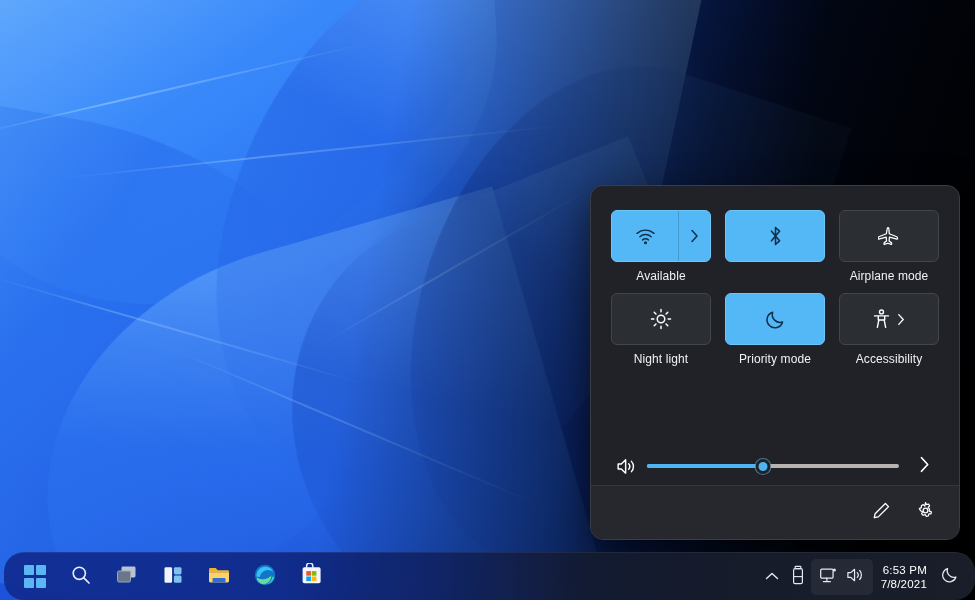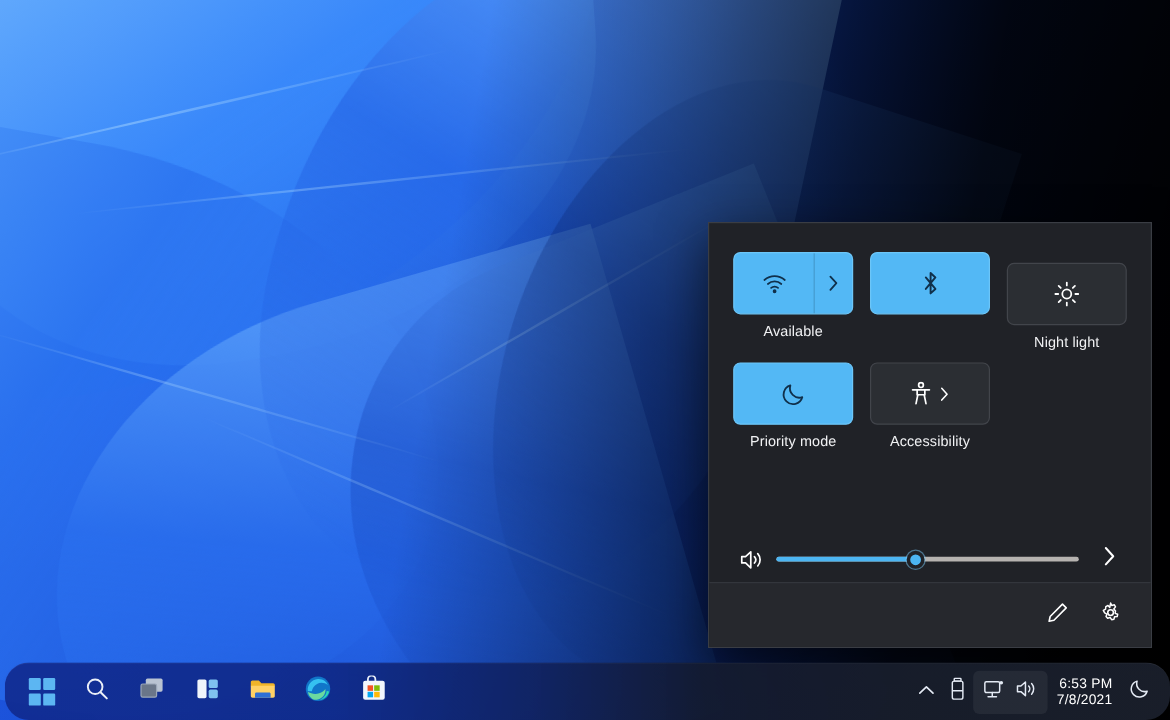--- a/index.html
+++ b/index.html
@@ -109,21 +109,21 @@
 
   
   #quick-settings {
     position: absolute;
     left: 590px;
     top: 185px;
     width: 370px;
     height: 355px;
     background: #202227;
     border: 1px solid #3a3d44;
-    border-radius: 0;
+    border-radius: 13px;
     box-shadow: 0 14px 38px rgba(0,0,0,.55);
     overflow: hidden;
   }
   #tiles-region {
     padding: 24px 24px 0 24px;
   }
   .tile-grid {
     display: grid;
     grid-template-columns: repeat(3, 100px);
     column-gap: 14px;
@@ -275,21 +275,20 @@
     height: 48px;
     background: linear-gradient(90deg,
         rgba(16,40,140,.88) 0%,
         rgba(14,38,130,.88) 28%,
         rgba(16,34,96,.90) 45%,
         rgba(20,27,48,.93) 60%,
         rgba(24,30,44,.95) 78%,
         rgba(26,31,43,.96) 100%);
     backdrop-filter: blur(18px);
     display: flex;
-    align-items: center;
     border-top: 1px solid rgba(255,255,255,.06);
     border-radius: 20px;
   }
   #taskbar-apps {
     display: flex;
     align-items: center;
     gap: 0;
     margin-left: 8px;
   }
   .tb-btn {
@@ -404,20 +403,30 @@
         <div class="tile-cell">
           <div class="tile on">
             <span class="glyph">
               <svg width="15" height="22" viewBox="0 0 14 22">
                 <path d="M3 6.2L11 15.8 7 19.5V2.5l4 3.7L3 15.8" stroke-width="1.6" stroke-linecap="round" stroke-linejoin="round"></path>
               </svg>
             </span>
           </div>
         </div>
 
+        <div class="tile-cell">
+          <div class="tile off">
+            <span class="glyph">
+              <svg width="22" height="21" viewBox="0 0 24 23">
+                <path d="M10.2 2.4c.3-.9 1.3-.9 1.6 0l.5 6.1 8.2 3.3c.5.2.8.6.8 1.1v1c0 .4-.3.6-.7.5l-8.1-2.3-.4 4.4 2.4 1.7c.3.2.4.4.4.7v.8c0 .3-.3.5-.6.4l-3.6-1.2-3.6 1.2c-.3.1-.6-.1-.6-.4v-.8c0-.3.1-.5.4-.7l2.4-1.7-.4-4.4-8.1 2.3c-.4.1-.7-.1-.7-.5v-1c0-.5.3-.9.8-1.1l8.2-3.3z" stroke-width="1.4" stroke-linejoin="round"></path>
+                </svg>
+            </span>
+          </div>
+          <div class="tile-label">Airplane mode</div>
+        </div>
 
         <div class="tile-cell row2">
           <div class="tile off">
             <span class="glyph">
               <svg width="22" height="22" viewBox="0 0 24 24">
                 <circle cx="12" cy="12" r="4.1" stroke-width="1.6"></circle>
                 <path d="M12 1.6v2.6M12 19.8v2.6M1.6 12h2.6M19.8 12h2.6M4.6 4.6l1.9 1.9M17.5 17.5l1.9 1.9M19.4 4.6l-1.9 1.9M6.5 17.5l-1.9 1.9" stroke-width="1.6" stroke-linecap="round"></path>
               </svg>
             </span>
           </div>

